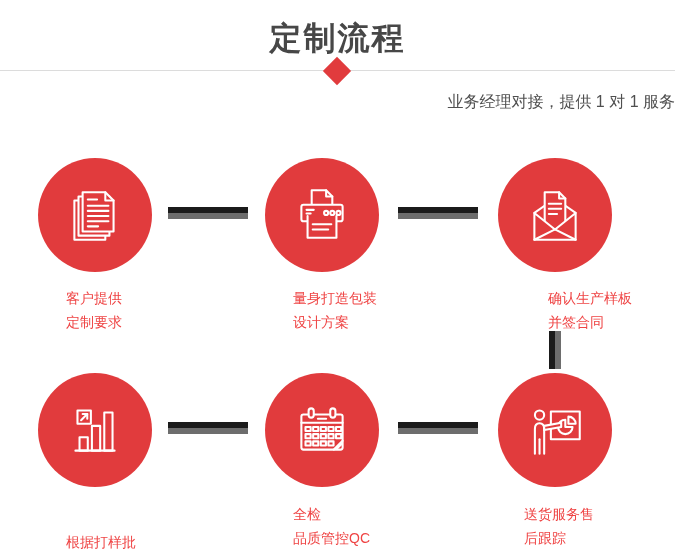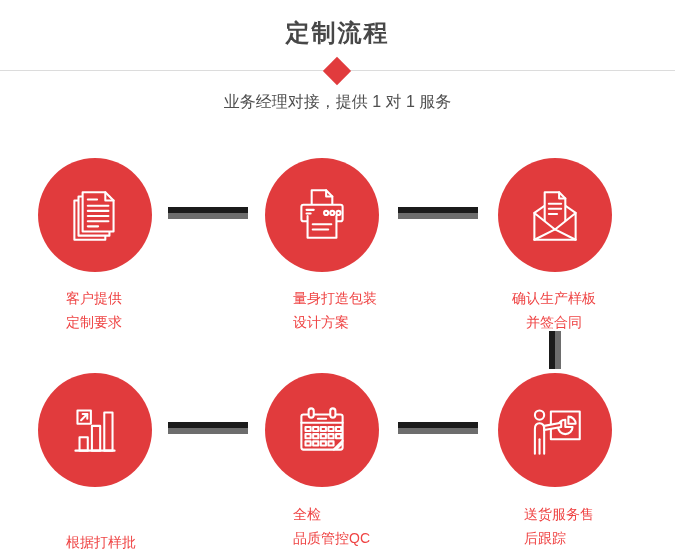--- a/index.html
+++ b/index.html
@@ -2,31 +2,31 @@
 <html><head>
 <meta charset="utf-8">
 <style>
   * { margin:0; padding:0; box-sizing:border-box; }
   html,body { background:#ffffff; }
   body { font-family:"Liberation Sans","DejaVu Sans",sans-serif; }
   .page { position:relative; width:675px; height:550px; background:#ffffff; overflow:hidden; }
 
   .title {
     position:absolute; top:17px; left:0; width:100%;
-    text-align:center; font-size:24px; font-weight:bold;
+    text-align:center; font-size:32px; font-weight:bold;
     color:#474747; letter-spacing:2px;
   }
   .divider { position:absolute; top:70px; left:0; width:100%; height:1px; background:#dcdcdc; }
   .diamond {
     position:absolute; left:327px; top:61px; width:20px; height:20px;
     background:#e13b3d; transform:rotate(45deg);
   }
   .subtitle {
     position:absolute; top:92px; left:0; width:100%;
-    text-align:center; font-size:16px; color:#4f4f4f;
+    text-align:right; font-size:16px; color:#4f4f4f;
   }
 
   .circle {
     position:absolute; width:114px; height:114px; border-radius:50%;
     background:#e13b3d; display:flex; align-items:center; justify-content:center;
   }
   .circle svg { width:66px; height:66px; display:block; }
   .ic { fill:none; stroke:#ffffff; stroke-width:2; stroke-linecap:round; stroke-linejoin:round; }
   .fillred { fill:#e13b3d; }
 
@@ -47,21 +47,21 @@
   
   .c1 { left:38px;  top:158px; }
   .c2 { left:265px; top:158px; }
   .c3 { left:498px; top:158px; }
   .c4 { left:38px;  top:373px; }
   .c5 { left:265px; top:373px; }
   .c6 { left:498px; top:373px; }
 
   .l1 { left:66px;  top:286px; }
   .l2 { left:293px; top:286px; }
-  .l3 { left:512px; top:286px;text-align:center; }
+  .l3 { left:548px; top:286px; }
   .l4 { left:66px;  top:502px;margin-top:28px; }
   .l5 { left:293px; top:502px; }
   .l6 { left:524px; top:502px; }
 
   .b1 { left:168px; top:207px; }
   .b2 { left:398px; top:207px; }
   .b3 { left:168px; top:422px; }
   .b4 { left:398px; top:422px; }
   .bv { left:549px; top:331px; }
 </style>

